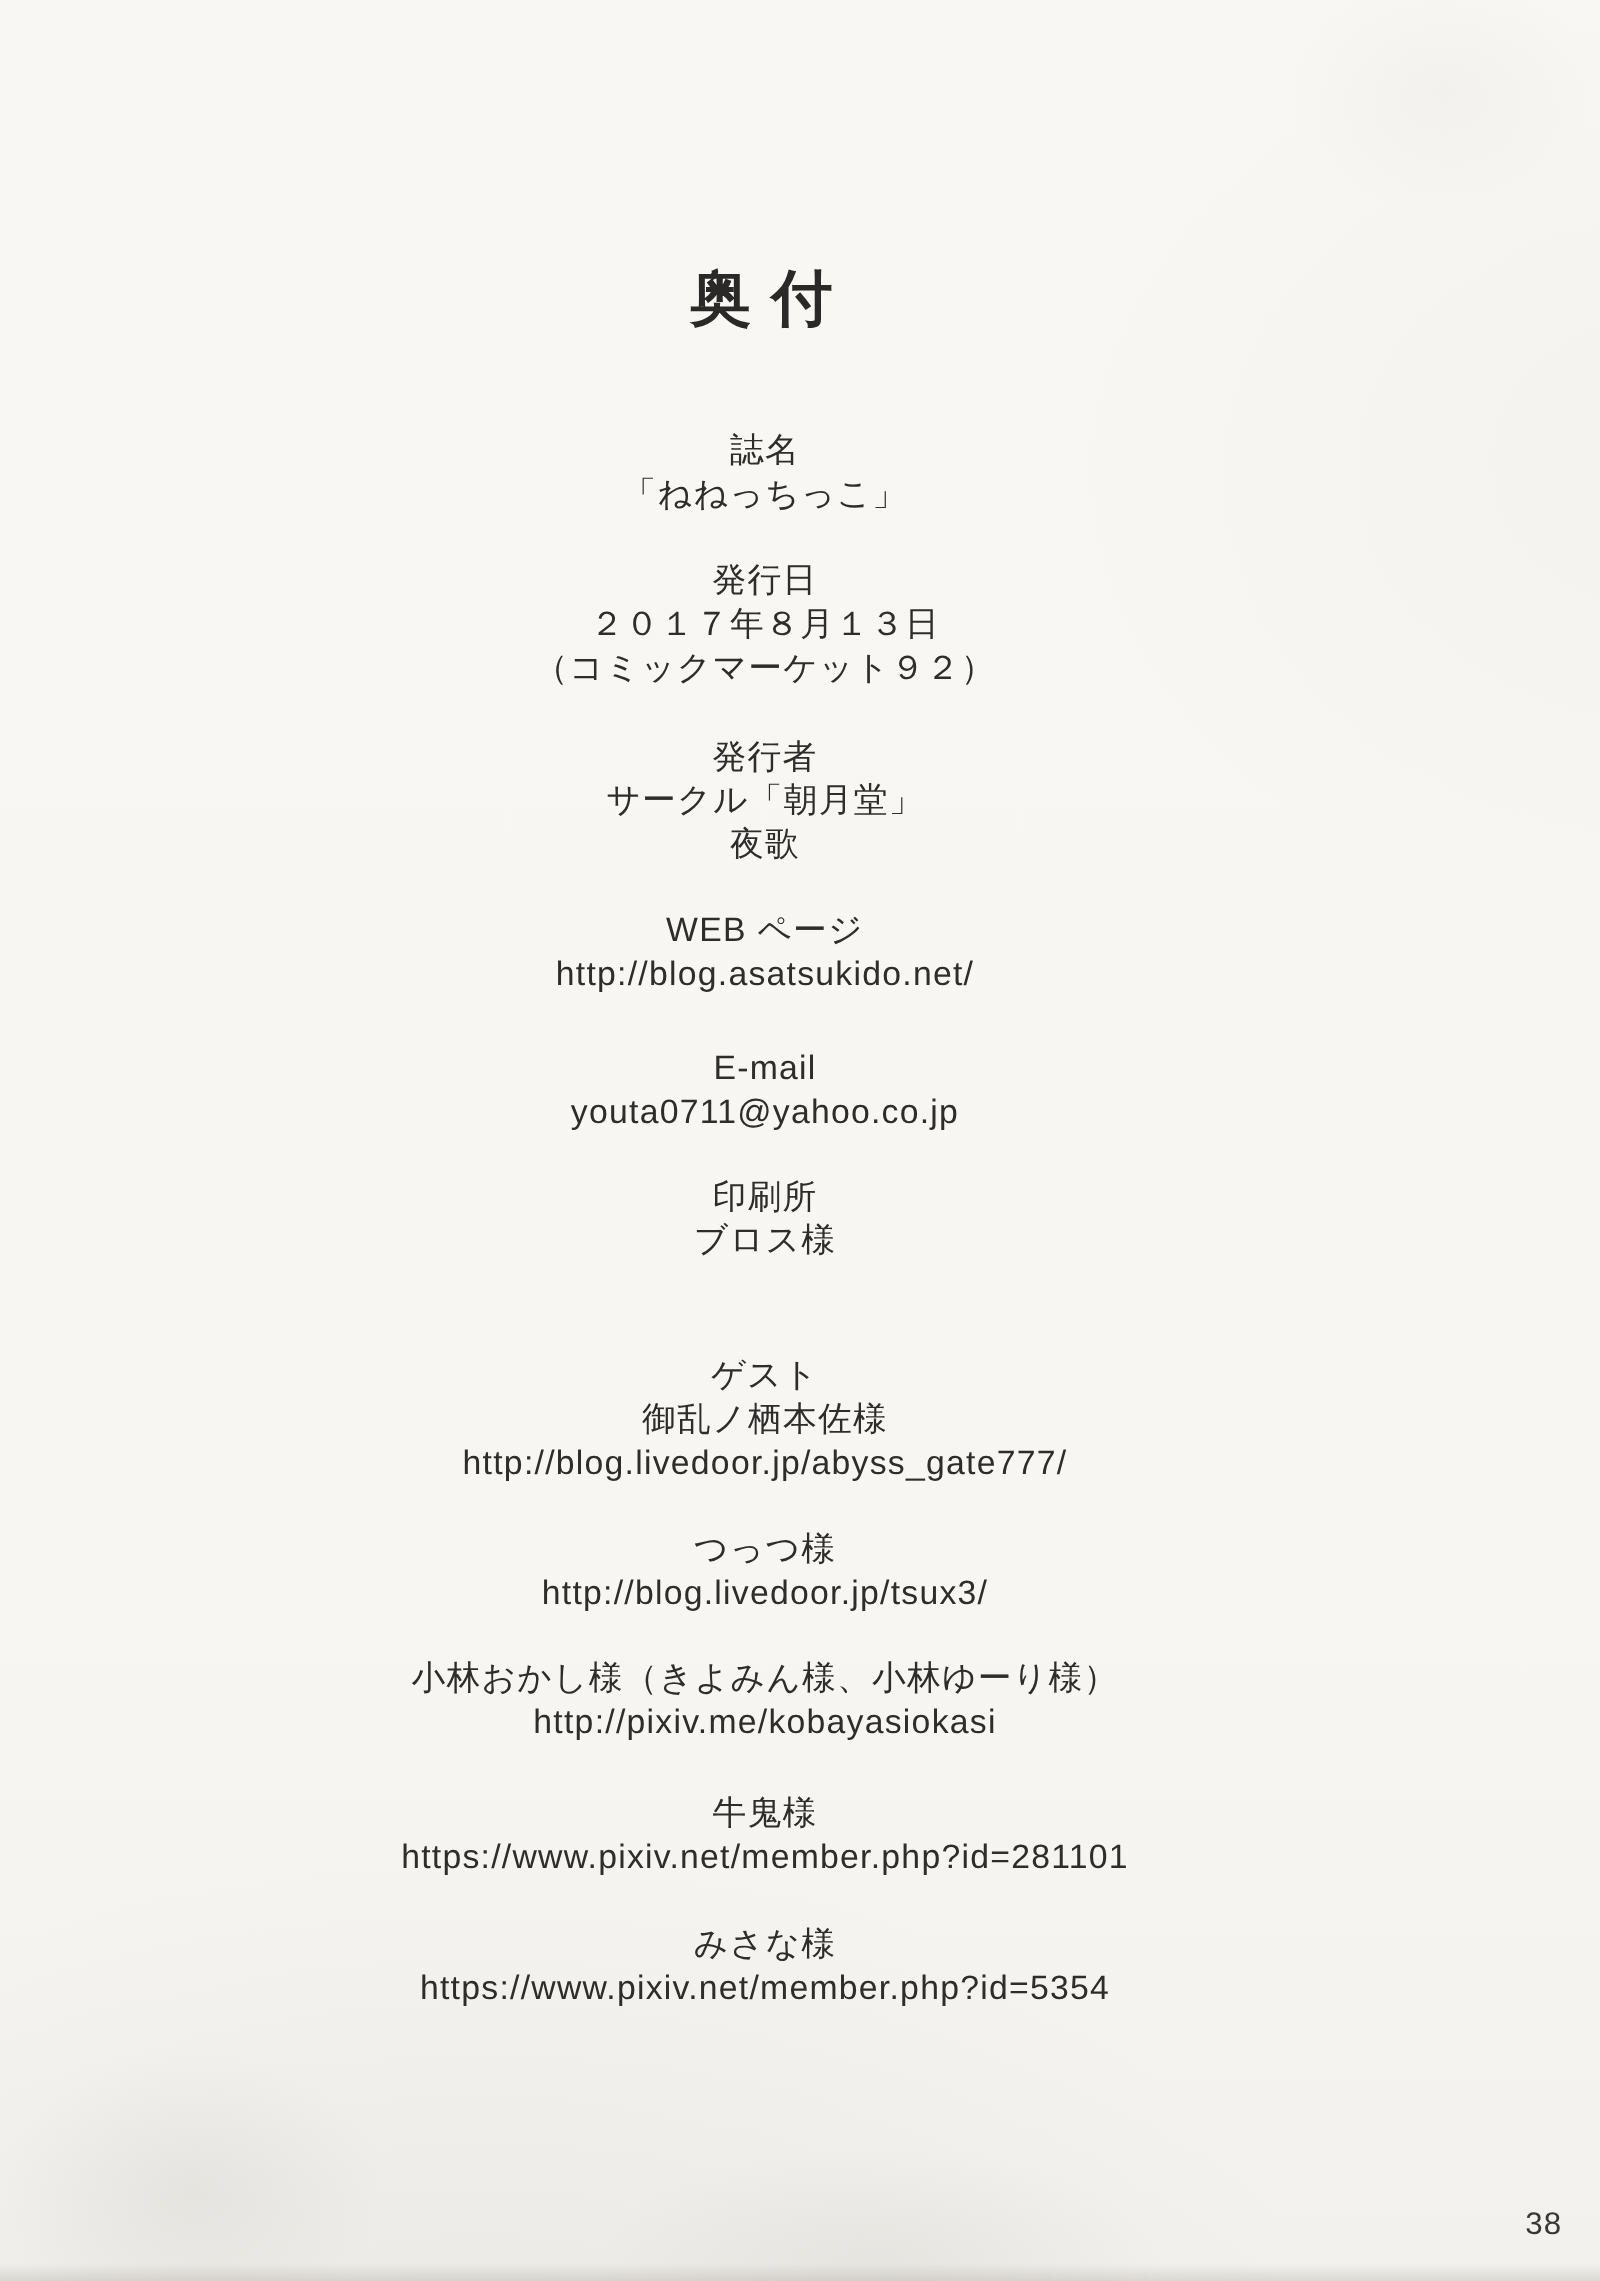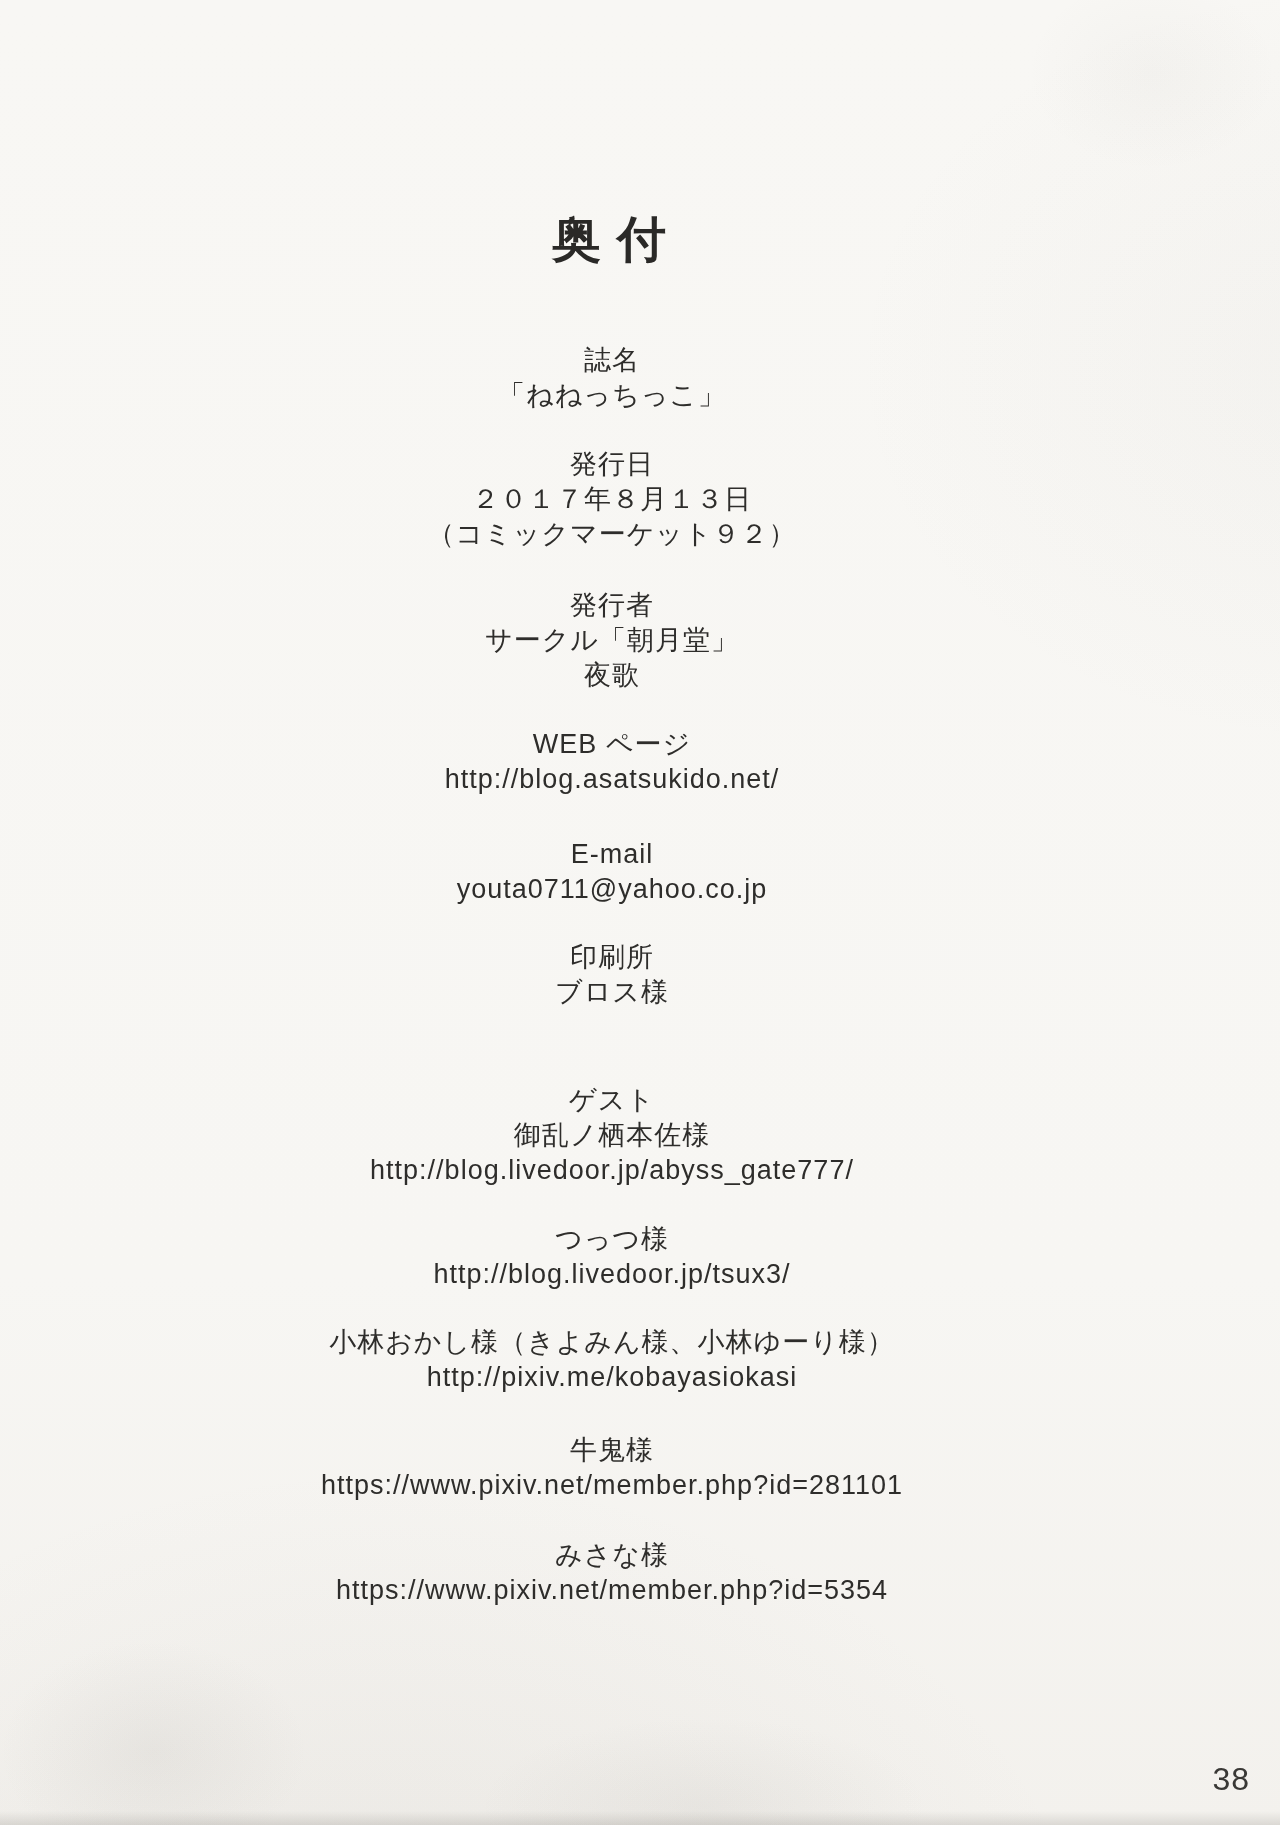--- a/index.html
+++ b/index.html
@@ -61,21 +61,21 @@
   .line {
     font-size: 27px;
     line-height: 35px;
     letter-spacing: 1px;
     white-space: nowrap;
   }
   .pageno {
     position: absolute;
     top: 1764px;
     right: 30px;
-    font-size: 32px;
+    font-size: 25px;
     line-height: 30px;
     color: #393835;
     letter-spacing: 1px;
   }
 </style>
 </head>
 <body>
 
 <div class="sheet">
 

